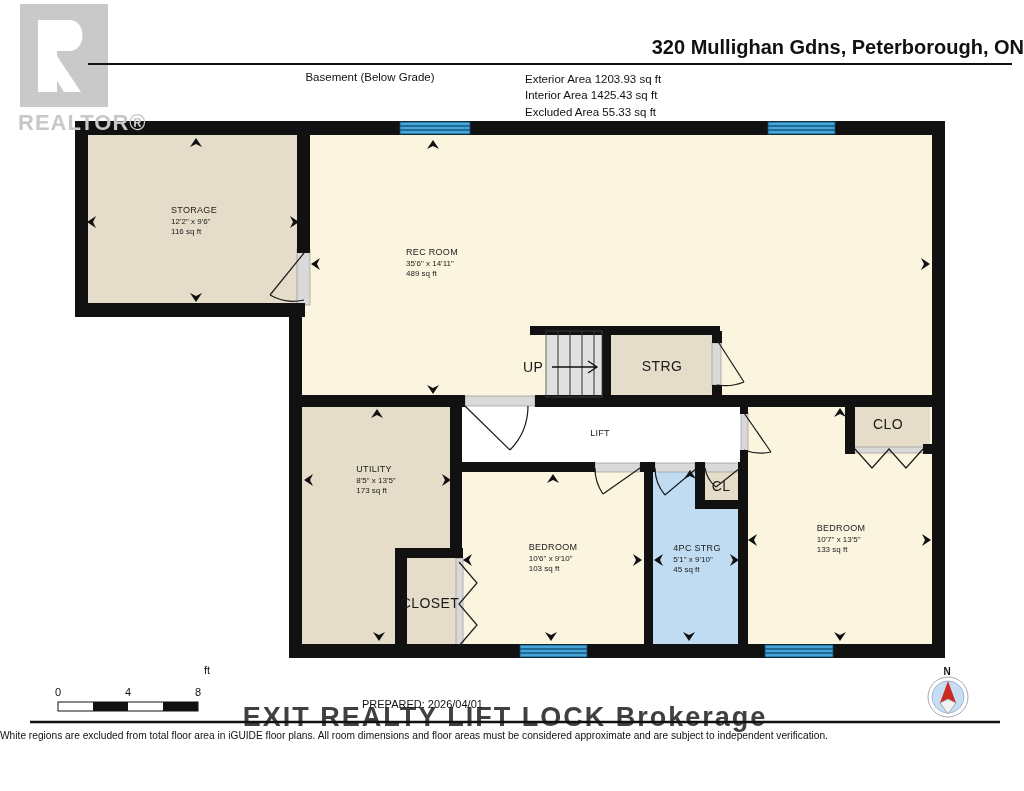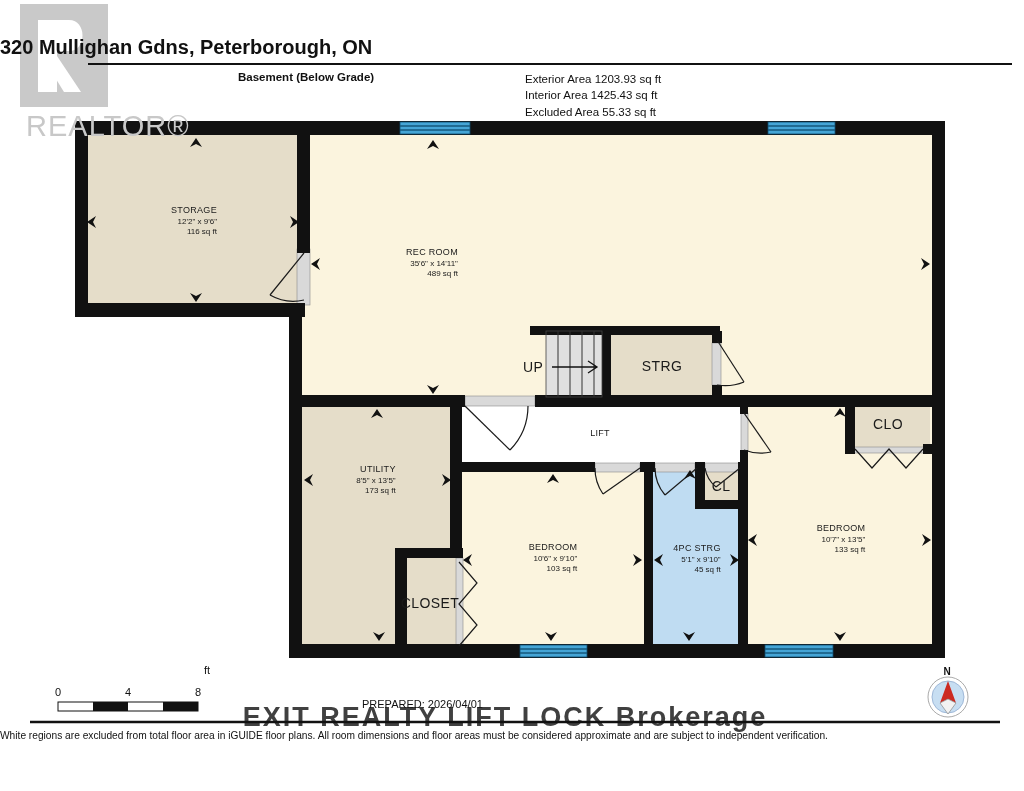--- a/index.html
+++ b/index.html
@@ -2,26 +2,26 @@
 <html><head>
 <meta charset="utf-8">
 <style>
   html,body{margin:0;padding:0}
   body{width:1024px;height:791px;position:relative;background:#fff;
        font-family:"Liberation Sans",sans-serif;overflow:hidden;color:#111}
   #watermark-brokerage{position:absolute;left:505px;top:717px;transform:translate(-50%,-50%);
        z-index:0;font-size:27px;font-weight:bold;letter-spacing:2px;color:#404040;white-space:nowrap}
   #plan-svg{position:absolute;left:0;top:0;z-index:1}
   .txt{position:absolute;z-index:2}
-  #page-title{left:0;top:36px;width:1024px;text-align:left;font-size:20px;font-weight:bold}
-  #floor-label{left:238px;top:71px;width:280px;text-align:left;font-size:11.5px;font-weight:bold}
+  #page-title{left:0;top:36px;width:1024px;text-align:right;font-size:20px;font-weight:bold}
+  #floor-label{left:230px;top:71px;width:280px;text-align:center;font-size:11.5px;font-weight:normal}
   #area-lines{left:525px;top:71px;font-size:11.5px;line-height:16.4px}
-  #realtor-text{left:26px;top:110px;font-size:29px;font-weight:normal;letter-spacing:1px;color:#c8c8c8}
+  #realtor-text{left:18px;top:110px;font-size:22px;font-weight:bold;letter-spacing:1px;color:#c8c8c8}
   .room-label{position:absolute;z-index:2;transform:translate(-50%,-50%);
-       text-align:right;color:#1a1a1a;white-space:nowrap;line-height:1.3}
+       text-align:left;color:#1a1a1a;white-space:nowrap;line-height:1.3}
   .rn{font-size:9px;letter-spacing:.3px}
   .rd{font-size:8px}
   .mini{font-size:14px;letter-spacing:.4px}
   .scale-num{position:absolute;z-index:2;font-size:11px;transform:translate(-50%,0)}
   #scale-unit{left:204px;top:664px;font-size:11px}
   #prepared-text{left:362px;top:698px;width:300px;text-align:left;font-size:11px}
   #disclaimer{left:0;top:730px;width:1024px;text-align:left;font-size:10.2px}
   #compass-n{left:947px;top:666px;transform:translate(-50%,0);font-size:10px;font-weight:bold}
 </style>
 </head>

